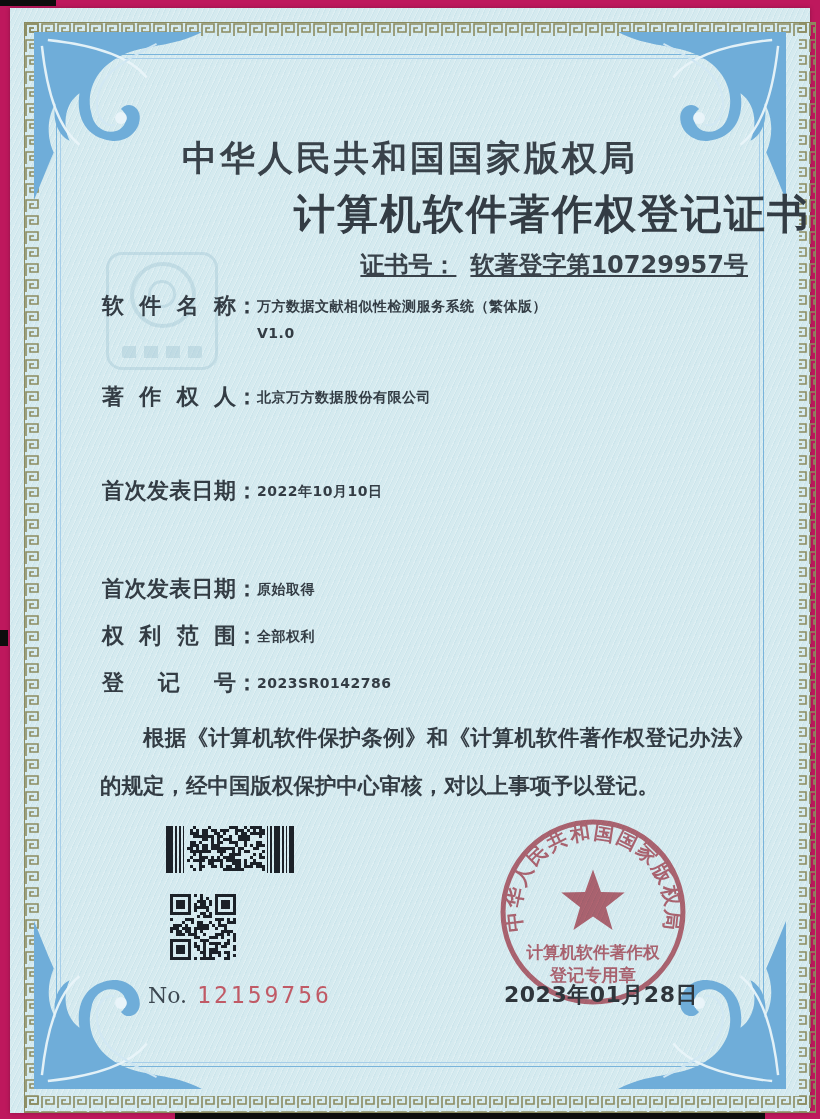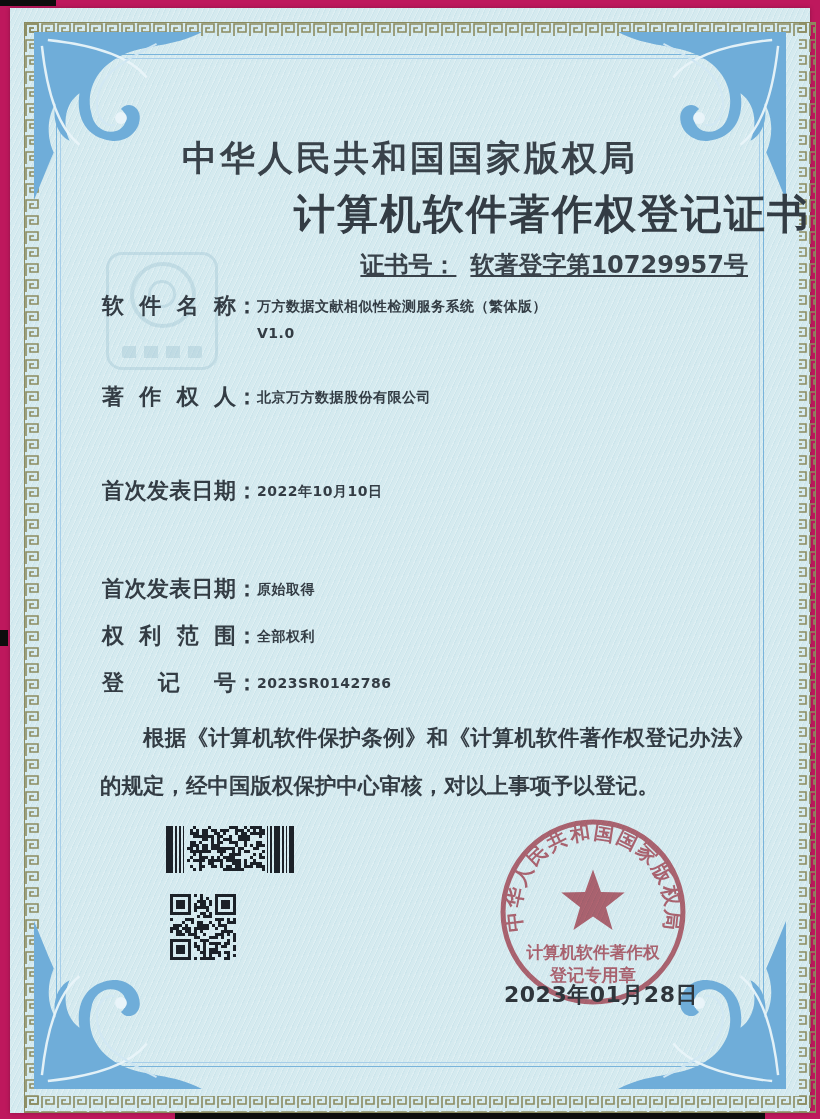--- a/index.html
+++ b/index.html
@@ -533,20 +533,23 @@
         <rect x="63" y="24" width="3" height="3" fill="#1c2128"></rect>
         <rect x="63" y="27" width="3" height="3" fill="#1c2128"></rect>
         <rect x="63" y="39" width="3" height="3" fill="#1c2128"></rect>
         <rect x="63" y="42" width="3" height="3" fill="#1c2128"></rect>
         <rect x="63" y="45" width="3" height="3" fill="#1c2128"></rect>
         <rect x="63" y="51" width="3" height="3" fill="#1c2128"></rect>
         <rect x="63" y="54" width="3" height="3" fill="#1c2128"></rect>
         <rect x="63" y="60" width="3" height="3" fill="#1c2128"></rect>
       </svg>
 
+    <div class="serial">
+      <span>No.</span><span class="num">12159756</span>
+    </div>
 
     <svg class="seal" viewBox="0 0 190 190">
       <circle cx="95" cy="95" r="89" fill="none" stroke="#c25663" stroke-width="5"></circle>
       <defs>
         <path id="sealArc" d="M26.2,116 A72,72 0 1 1 163.8,116" fill="none"></path>
       </defs>
       <text font-size="20" font-weight="700" fill="#c25663" letter-spacing="2" font-family="DejaVu Sans, Liberation Sans, sans-serif">
         <textPath href="#sealArc" startOffset="50%" text-anchor="middle">中华人民共和国国家版权局</textPath>
       </text>
       <polygon fill="#c25663" points="95,53 102.9,75.1 126.4,75.8 107.8,90.2 114.4,112.7 95,99.5 75.6,112.7 82.2,90.2 63.6,75.8 87.1,75.1"></polygon>

